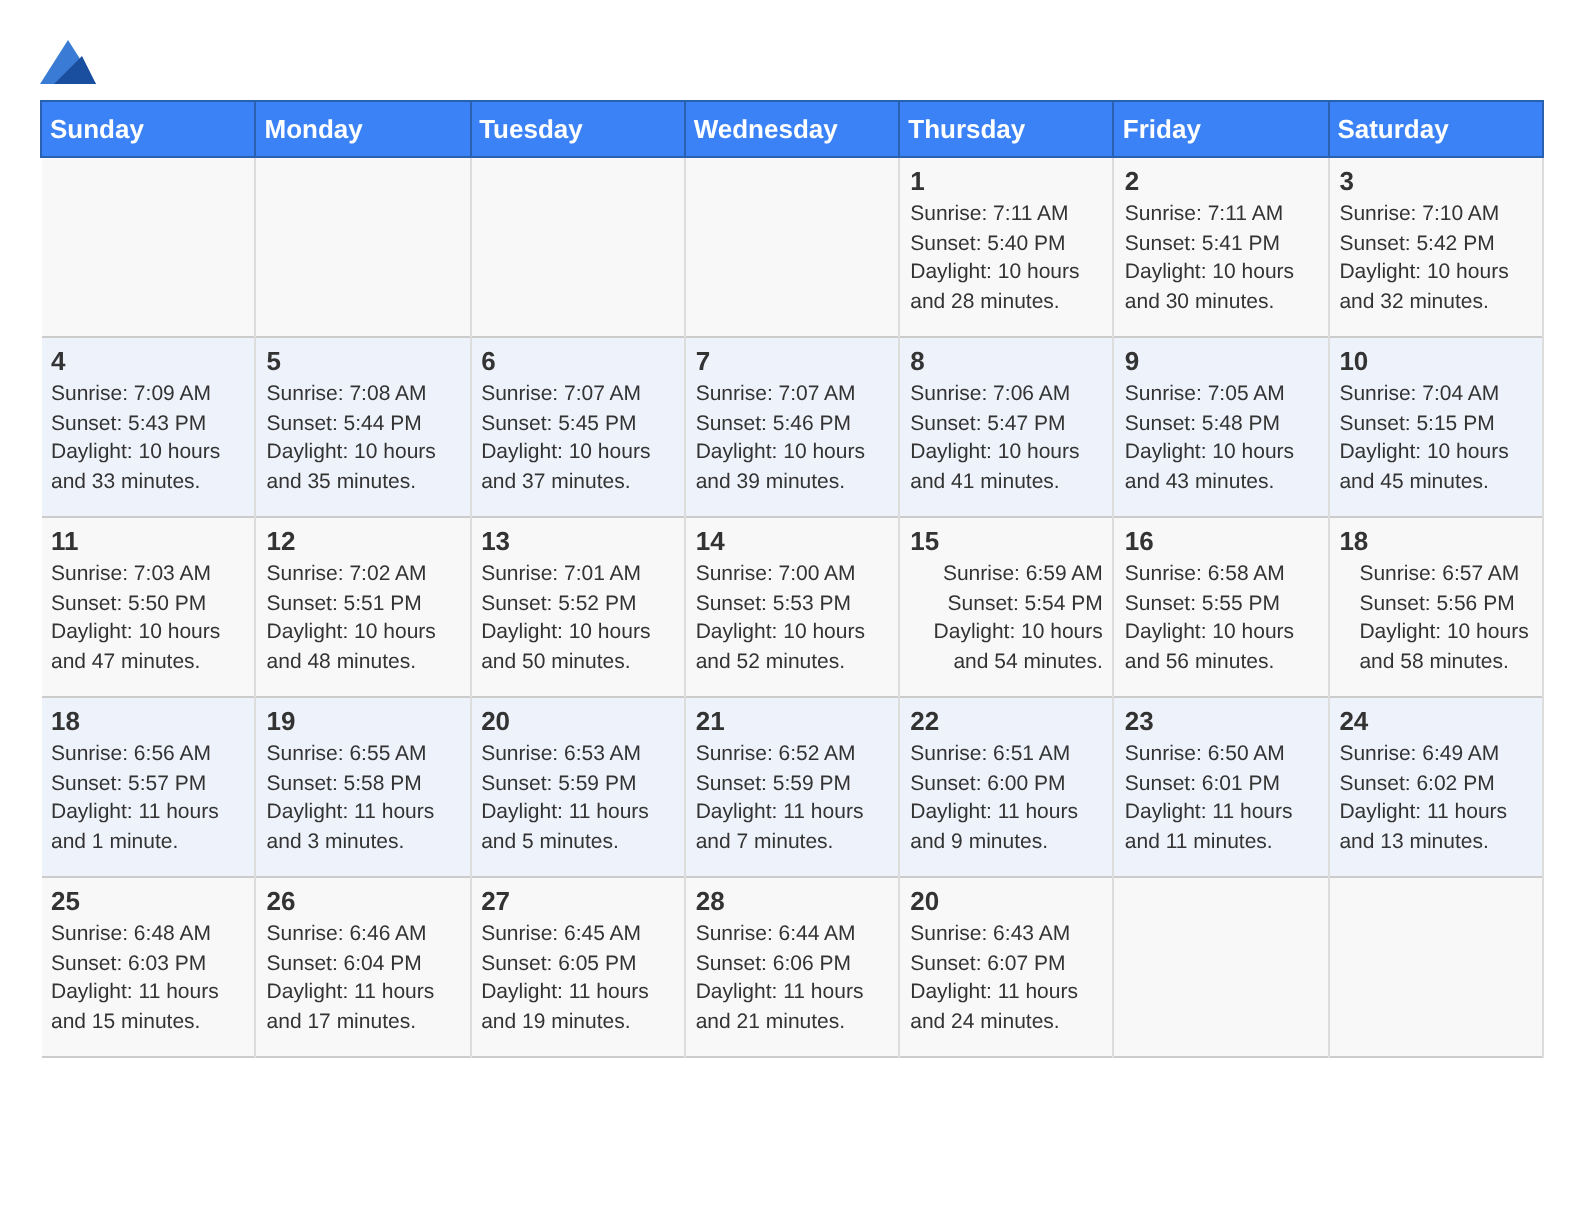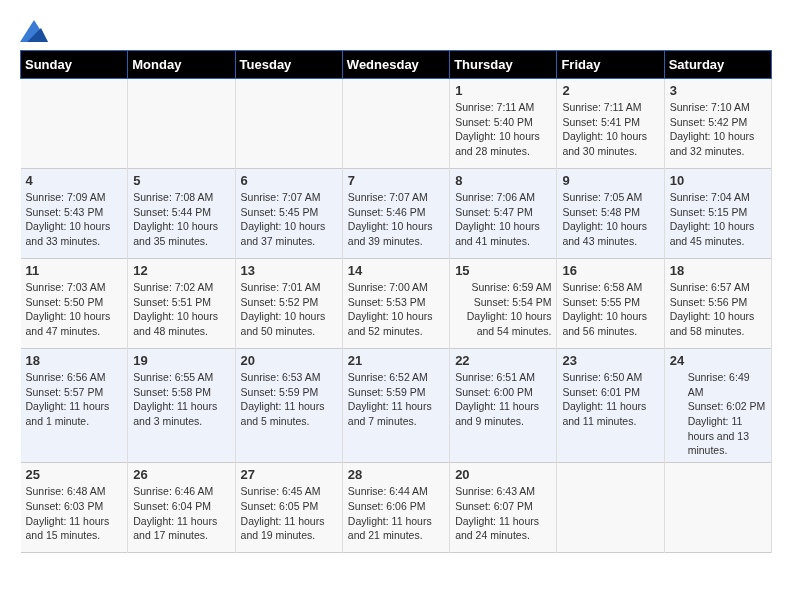--- a/index.html
+++ b/index.html
@@ -36,21 +36,21 @@
     .subtitle {
       font-size: 16px;
       color: #555;
     }
     table {
       width: 100%;
       border-collapse: collapse;
       table-layout: fixed;
     }
     thead tr th {
-      background-color: #000000;
+      background-color: #3b82f6;
       color: white;
       font-size: 13px;
       font-weight: bold;
       padding: 6px 4px;
       text-align: left;
       border: 1px solid #2a60b0;
     }
     tbody tr {
       border-bottom: 1px solid #ccc;
     }
@@ -212,21 +212,21 @@
 Daylight: 10 hours and 54 minutes.</div>
         </td>
         <td>
           <span class="day-number">16</span>
           <div class="day-info" style="white-space: pre-line;">Sunrise: 6:58 AM
 Sunset: 5:55 PM
 Daylight: 10 hours and 56 minutes.</div>
         </td>
         <td>
           <span class="day-number">18</span>
-          <div class="day-info" style="white-space: pre-line;">Sunrise: 6:57 AM
+          <div class="day-info" style="white-space: pre-line; margin-left: 10px;">Sunrise: 6:57 AM
 Sunset: 5:56 PM
 Daylight: 10 hours and 58 minutes.</div>
         </td>
       </tr>
       <tr>
         <td>
           <span class="day-number">18</span>
           <div class="day-info" style="white-space: pre-line;">Sunrise: 6:56 AM
 Sunset: 5:57 PM
 Daylight: 11 hours and 1 minute.</div>
@@ -256,21 +256,21 @@
 Daylight: 11 hours and 9 minutes.</div>
         </td>
         <td>
           <span class="day-number">23</span>
           <div class="day-info" style="white-space: pre-line;">Sunrise: 6:50 AM
 Sunset: 6:01 PM
 Daylight: 11 hours and 11 minutes.</div>
         </td>
         <td>
           <span class="day-number">24</span>
-          <div class="day-info" style="white-space: pre-line; margin-left: 18px;">Sunrise: 6:49 AM
+          <div class="day-info" style="white-space: pre-line;">Sunrise: 6:49 AM
 Sunset: 6:02 PM
 Daylight: 11 hours and 13 minutes.</div>
         </td>
       </tr>
       <tr>
         <td>
           <span class="day-number">25</span>
           <div class="day-info" style="white-space: pre-line;">Sunrise: 6:48 AM
 Sunset: 6:03 PM
 Daylight: 11 hours and 15 minutes.</div>

